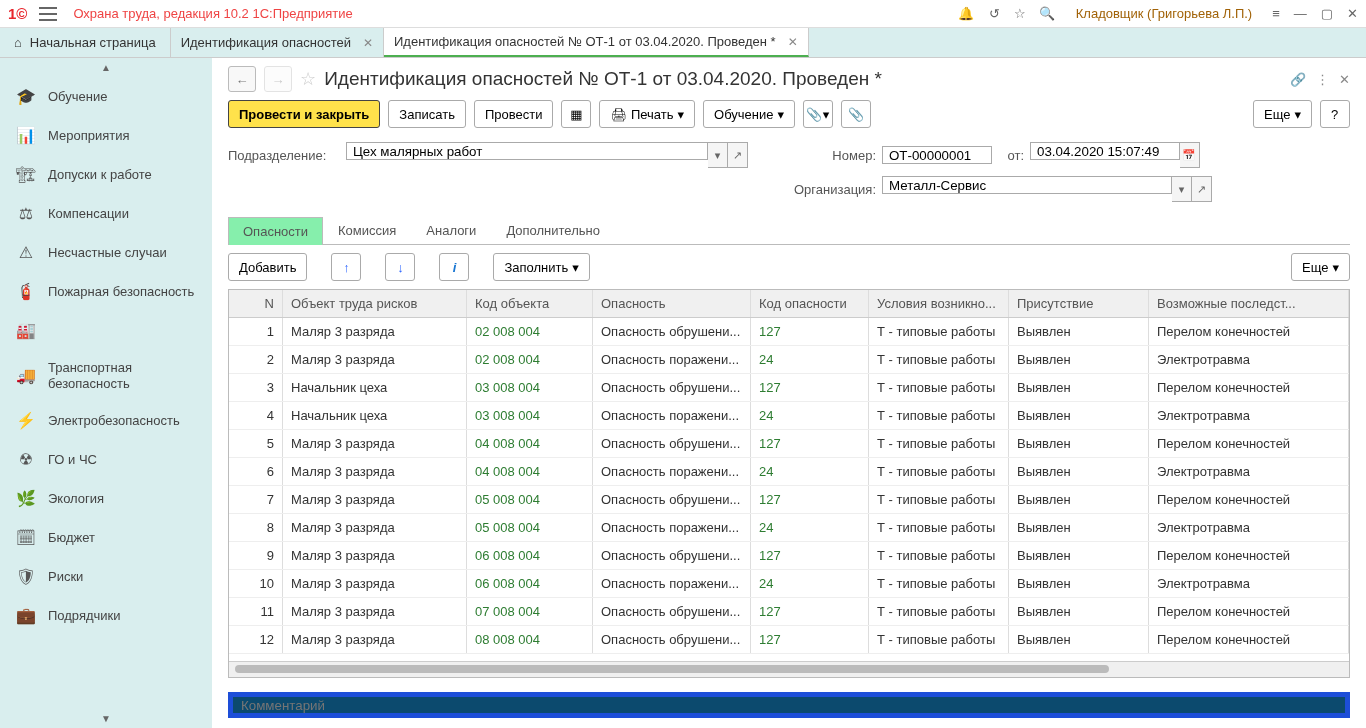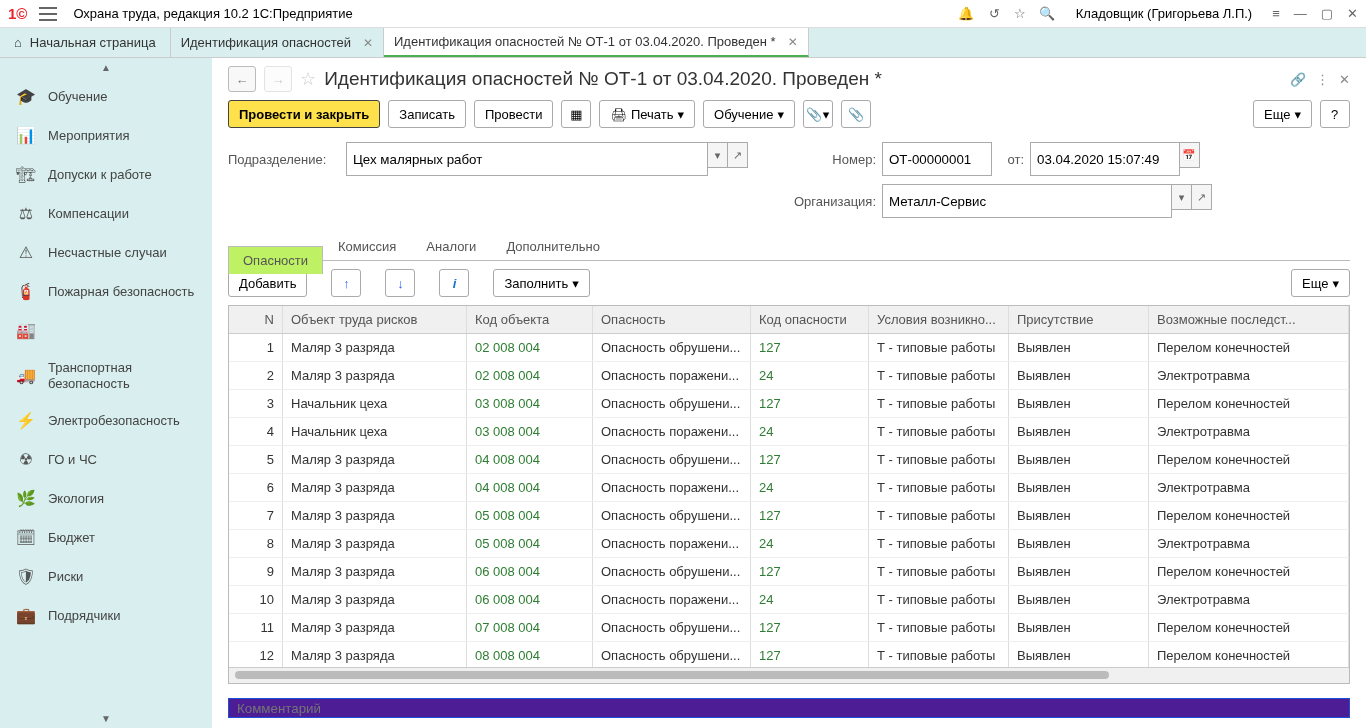--- a/index.html
+++ b/index.html
@@ -4,24 +4,24 @@
 <style>
 * { margin: 0; padding: 0; box-sizing: border-box; }
 body { font-family: Arial, sans-serif; font-size: 13px; color: #333; background: #fff; overflow: hidden; }
 .app { display: flex; flex-direction: column; width: 1366px; height: 728px; }
 
 
 .chrome { display: flex; align-items: center; height: 28px; background: #fff; border-bottom: 1px solid #ddd; padding: 0 8px; }
 .logo { color: #e8242b; font-weight: bold; font-size: 15px; margin-right: 12px; }
 .hamburger { width: 18px; height: 14px; display: flex; flex-direction: column; justify-content: space-between; margin-right: 16px; cursor: pointer; }
 .hamburger span { height: 2px; background: #666; }
-.chrome-title { flex: 1; color: #000000; }
+.chrome-title { flex: 1; color: #ef4444; }
 .chrome-icons { display: flex; align-items: center; gap: 14px; }
 .chrome-icons > * { color: #666; cursor: pointer; }
-.user-label { color: #000000; margin: 0 6px; }
+.user-label { color: #a16207; margin: 0 6px; }
 
 
 .tabs { display: flex; align-items: stretch; height: 30px; background: #d9eeee; border-bottom: 1px solid #ccc; }
 .tab-home { display: flex; align-items: center; padding: 0 14px; gap: 8px; border-right: 1px solid #ccc; cursor: pointer; }
 .tab { display: flex; align-items: center; padding: 0 10px; gap: 8px; border-right: 1px solid #ccc; background: #d9eeee; cursor: pointer; white-space: nowrap; }
 .tab.active { background: #fff; border-bottom: 2px solid #4caf50; }
 .tab-x { color: #888; font-size: 12px; margin-left: 4px; }
 
 
 .body { flex: 1; display: flex; min-height: 0; }
@@ -44,30 +44,30 @@
 .btn { height: 28px; padding: 0 10px; border: 1px solid #aaa; border-radius: 3px; background: #fff; cursor: pointer; display: inline-flex; align-items: center; gap: 4px; font-size: 13px; }
 .btn.primary { background: #ffe24b; border-color: #444; font-weight: bold; }
 .btn.icon-only { width: 30px; padding: 0; justify-content: center; }
 .toolbar-spacer { flex: 1; }
 .help-btn { width: 30px; }
 
 
 .form-row { display: flex; align-items: center; gap: 8px; padding: 4px 16px; }
 .field-label { width: 110px; color: #555; }
 .field-label.right { text-align: right; width: 90px; }
-.input { height: 15px; border: 1px solid #aaa; padding: 16px 6px; background: #fff; }
+.input { height: 15px; border: 1px solid #aaa; padding: 8px 6px; background: #fff; }
 .input-group { display: flex; }
 .input-btn { width: 20px; height: 26px; border: 1px solid #aaa; border-left: none; background: #f5f5f5; display: flex; align-items: center; justify-content: center; cursor: pointer; font-size: 11px; color: #666; }
 .form-left { display: flex; align-items: center; gap: 8px; width: 520px; }
 .form-right { display: flex; align-items: center; gap: 6px; margin-left: 30px; }
 
 
 .inner-tabs { display: flex; margin: 10px 16px 0; border-bottom: 1px solid #bbb; }
 .itab { padding: 6px 14px; border: 1px solid transparent; border-bottom: none; cursor: pointer; color: #555; }
-.itab.active { border-color: #bbb; background: #bef264; position: relative; top: 14px; }
+.itab.active { border-color: #bbb; background: #86efac; position: relative; top: 1px; }
 
 
 .grid-toolbar { display: flex; align-items: center; gap: 24px; padding: 8px 16px; }
 
 
 .grid-wrap { flex: 1; margin: 0 16px 8px; border: 1px solid #bbb; overflow: hidden; display: flex; flex-direction: column; min-height: 0; }
 .grid-head { display: flex; background: #f0f0f0; border-bottom: 1px solid #ccc; }
 .gh, .gc { padding: 6px 8px; border-right: 1px solid #ddd; white-space: nowrap; overflow: hidden; text-overflow: ellipsis; }
 .gh { color: #555; font-weight: normal; }
 .grid-body { flex: 1; overflow: auto; }
@@ -79,21 +79,21 @@
 .c-hcode { width: 118px; }
 .c-cond { width: 140px; }
 .c-pres { width: 140px; }
 .c-cons { flex: 1; }
 .link { color: #2e7d32; }
 .hscroll { height: 16px; background: #f0f0f0; border-top: 1px solid #ccc; position: relative; }
 .hscroll-thumb { position: absolute; left: 6px; top: 3px; height: 8px; width: 78%; background: #bbb; border-radius: 4px; }
 
 
 .comment-row { padding: 6px 16px 10px; }
-.comment { width: 100%; height: 20px; border: 1px solid #1d4ed8; padding: 0 8px; color: #999; background: #4c1d95; }
+.comment { width: 100%; height: 26px; border: 5px solid #1d4ed8; padding: 0 8px; color: #999; background: #0c4a6e; }
 </style>
 </head>
 <body>
 
 <div class="app">
 
   <div class="chrome">
     <span class="logo">1©</span>
     <div class="hamburger">
         <span></span>

